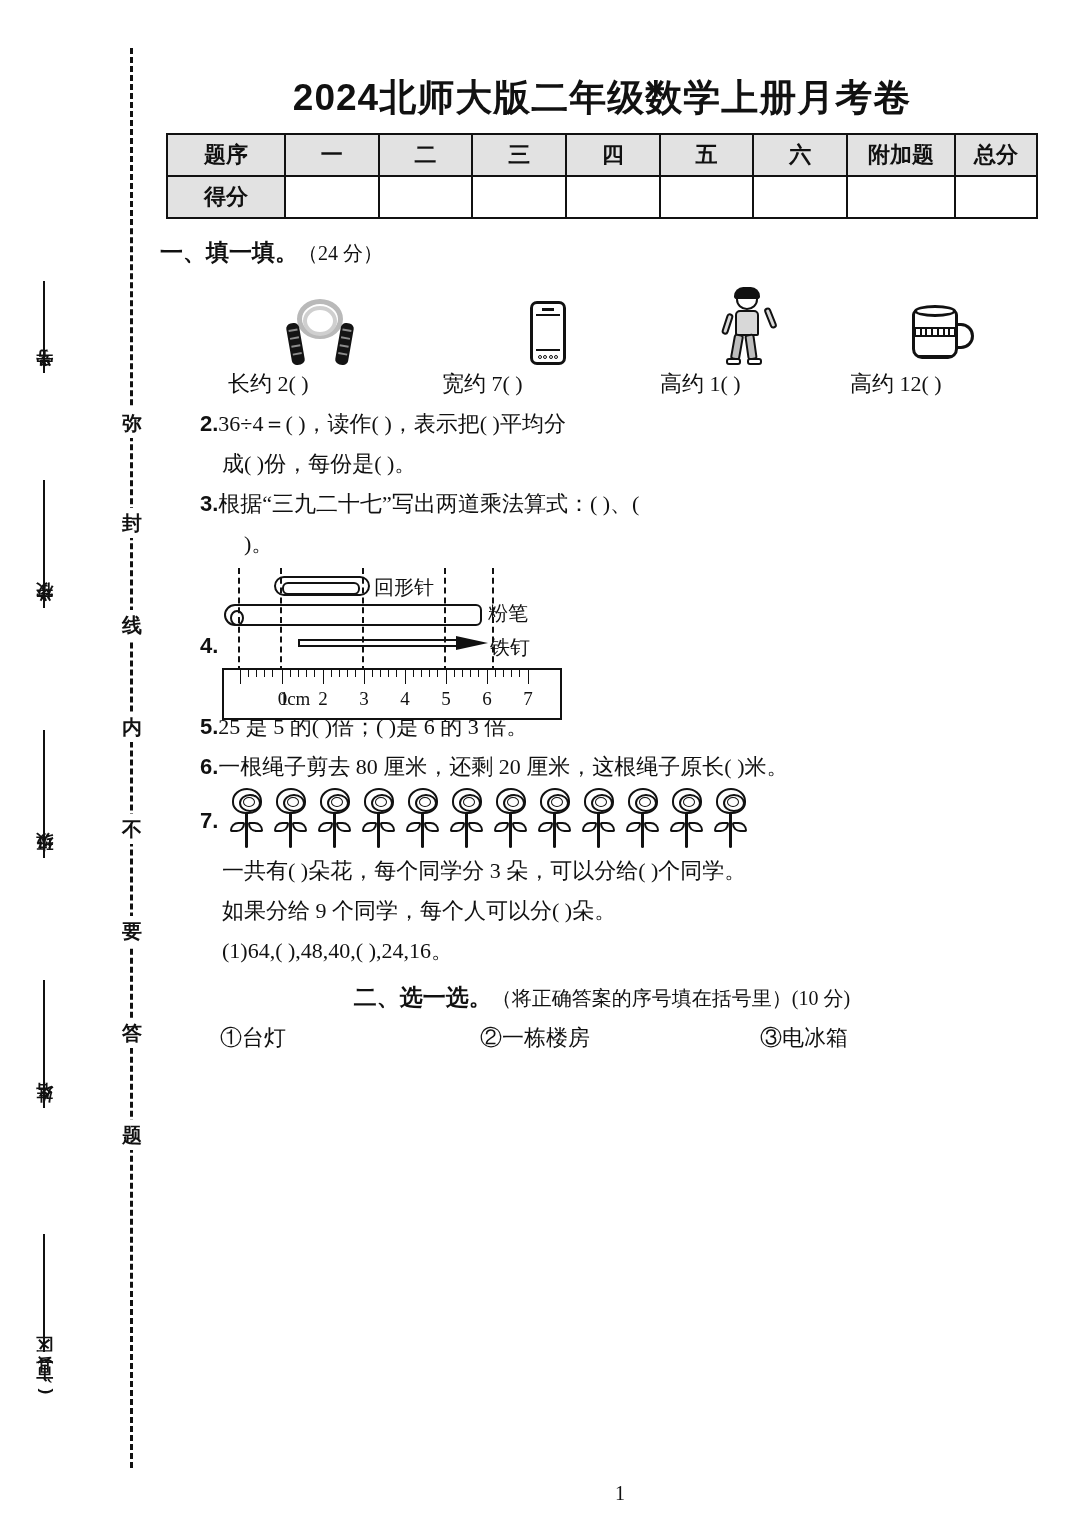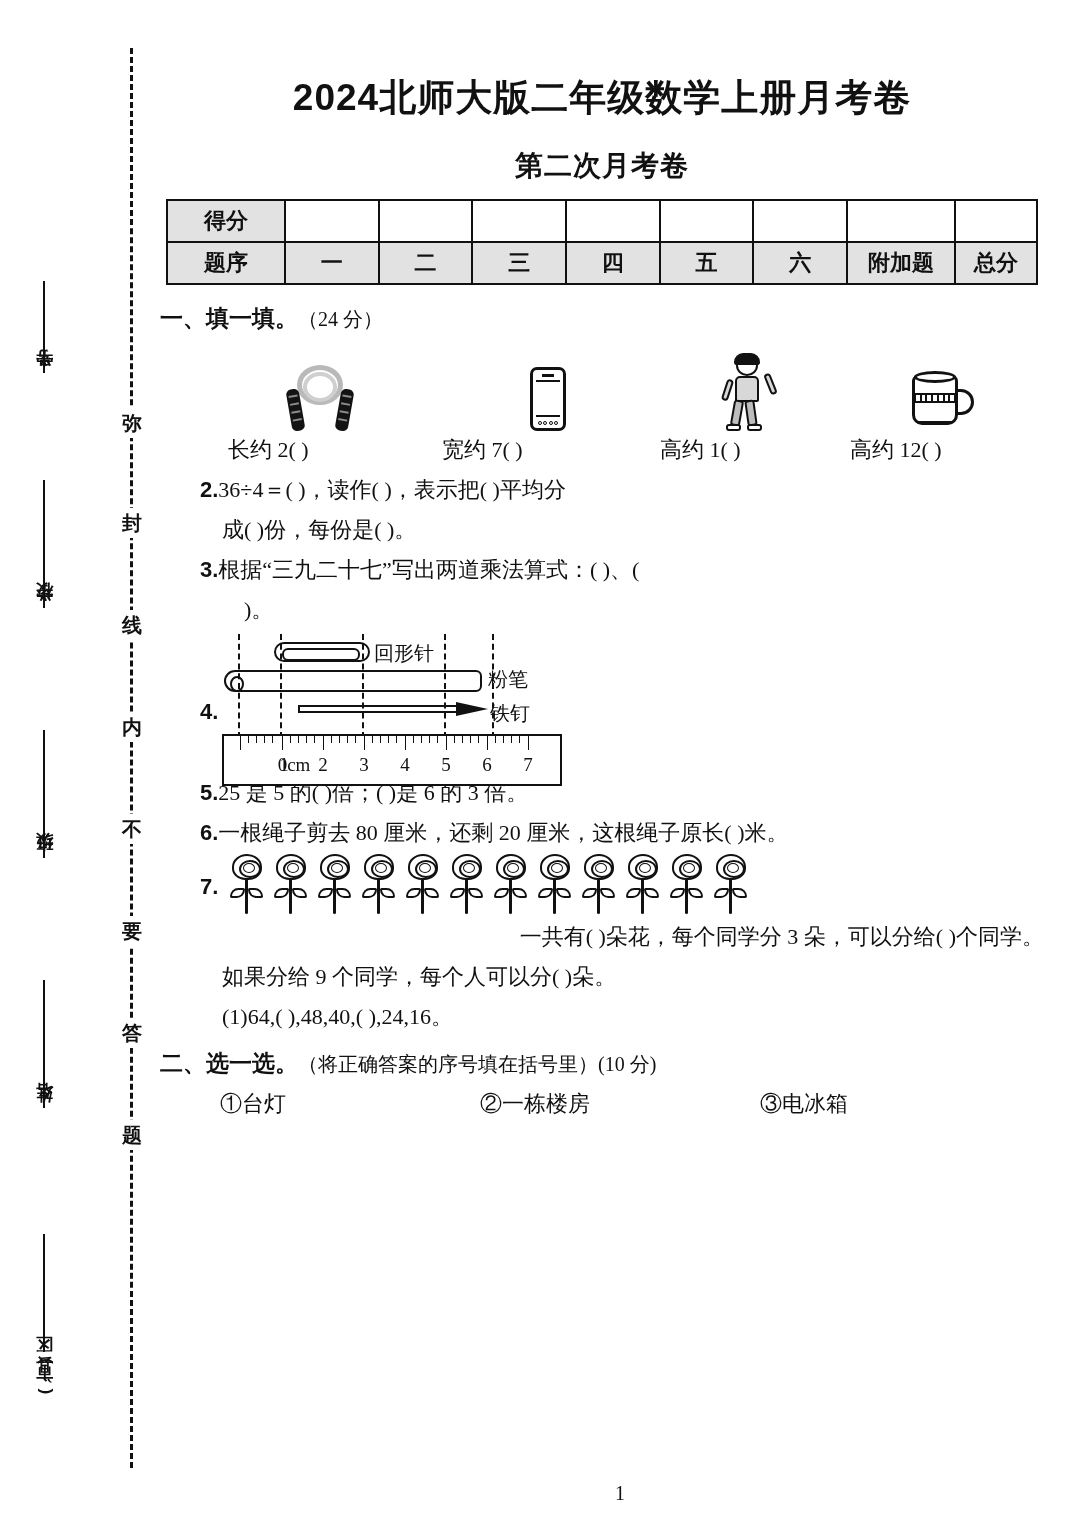--- a/index.html
+++ b/index.html
@@ -452,45 +452,44 @@
     <span class="seal-char" style="top:766px;">不</span>
     <span class="seal-char" style="top:868px;">要</span>
     <span class="seal-char" style="top:970px;">答</span>
     <span class="seal-char" style="top:1072px;">题</span>
   </div>
 </div>
 
 <div id="sheet">
 
   <div class="title-main">2024北师大版二年级数学上册月考卷</div>
-  <div class="title-sub">第二次月考卷</div>
 
   <table class="score">
     <tbody>
         <tr>
+      <td class="rowhd">题序</td>
+      <td class="hd">一</td>
+      <td class="hd">二</td>
+      <td class="hd">三</td>
+      <td class="hd">四</td>
+      <td class="hd">五</td>
+      <td class="hd">六</td>
+      <td class="hd w-extra">附加题</td>
+      <td class="hd w-total">总分</td>
+    </tr>
+    <tr>
       <td class="rowhd">得分</td>
       <td></td>
       <td></td>
       <td></td>
       <td></td>
       <td></td>
       <td></td>
       <td class="w-extra"></td>
       <td class="w-total"></td>
-    </tr>
-    <tr>
-      <td class="rowhd">题序</td>
-      <td class="hd">一</td>
-      <td class="hd">二</td>
-      <td class="hd">三</td>
-      <td class="hd">四</td>
-      <td class="hd">五</td>
-      <td class="hd">六</td>
-      <td class="hd w-extra">附加题</td>
-      <td class="hd w-total">总分</td>
     </tr>
   </tbody>
     </table>
 
   <div class="content">
 
     <div class="sec-head">
       <span>一、填一填。</span><span class="small">（24 分）</span>
     </div>
 
@@ -734,32 +733,32 @@
             <span class="leaf r"></span>
           </div>
           <div class="flower">
             <span class="bloom"></span>
             <span class="stem"></span>
             <span class="leaf l"></span>
             <span class="leaf r"></span>
           </div>
         </div>
     </div>
-    <div class="q indent" style="margin-left:62px;margin-top:2px;text-align:right;">
+    <div class="q indent" style="margin-left:62px;margin-top:2px;">
       <span>一共有(        )朵花，每个同学分 3 朵，可以分给(      )个同学。</span>
     </div>
     <div class="q indent" style="margin-left:62px;">
       <span>如果分给 9 个同学，每个人可以分(       )朵。</span>
     </div>
 
     <div class="q indent" style="margin-left:62px;">
       <span>(1)64,(         ),48,40,(         ),24,16。</span>
     </div>
 
-    <div class="sec-head" style="margin-top:12px;">
+    <div class="sec-head" style="margin-top:12px;text-align:center;">
       <span>二、选一选。</span><span class="small">（将正确答案的序号填在括号里）(10 分)</span>
     </div>
 
     <div class="opts">
       <span class="opt" style="left:0px;">①台灯</span>
       <span class="opt" style="left:260px;">②一栋楼房</span>
       <span class="opt" style="left:540px;">③电冰箱</span>
     </div>
 
   </div>

